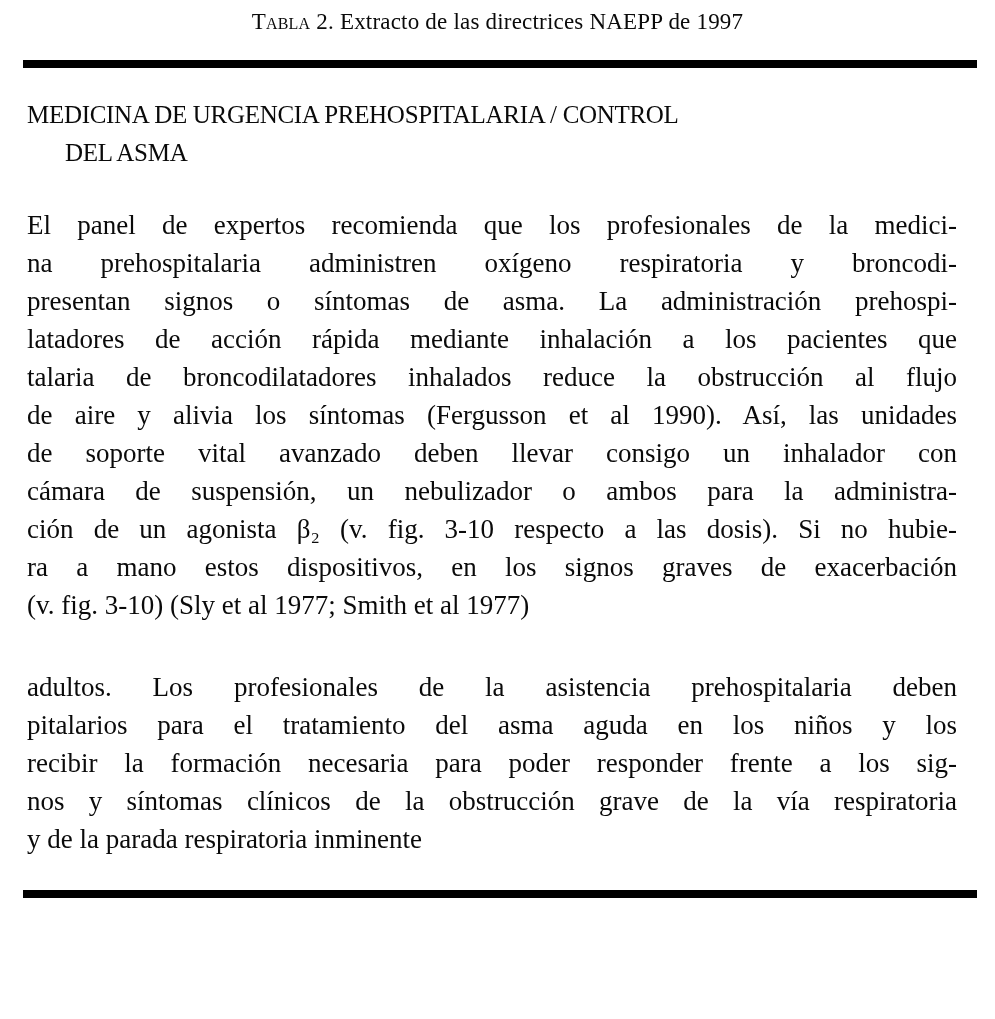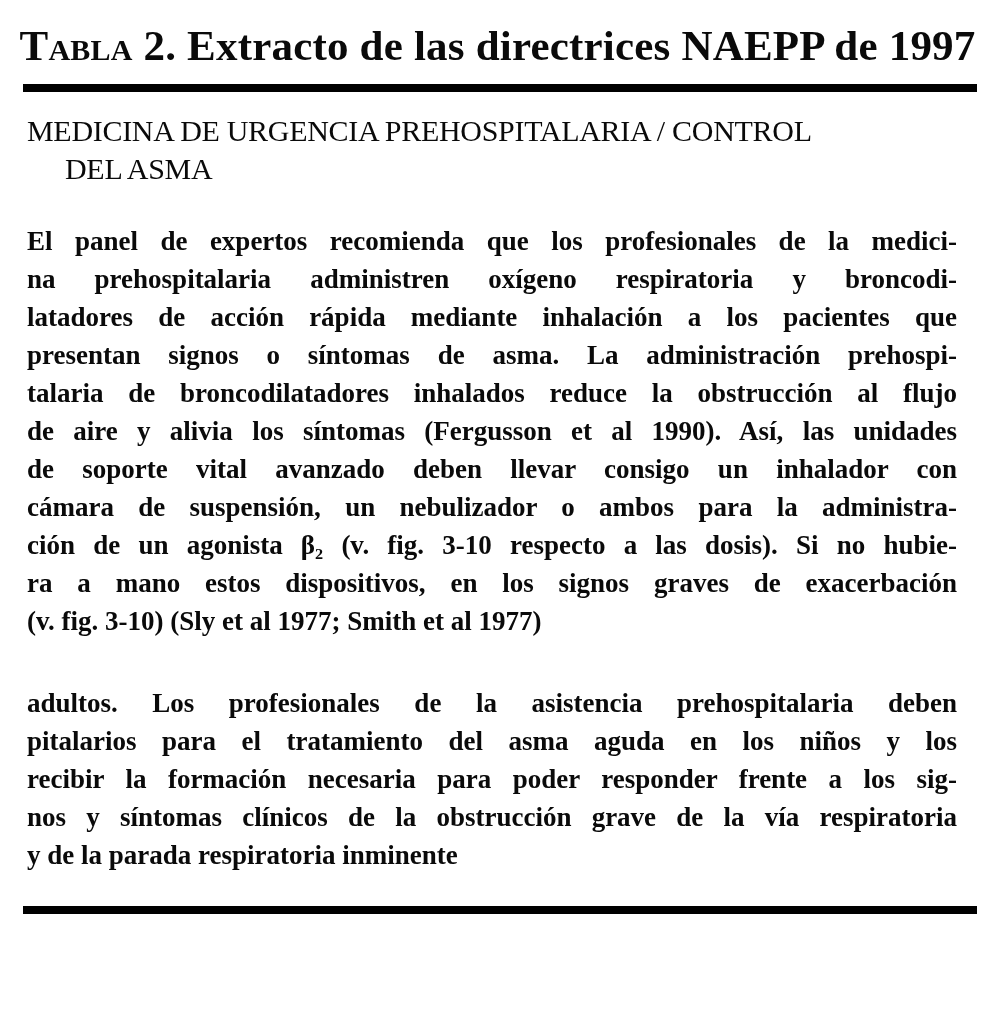--- a/index.html
+++ b/index.html
@@ -10,52 +10,51 @@
   .page {
     position: relative;
     width: 995px;
     height: 1019px;
     background: #ffffff;
     color: #0a0a0a;
     font-family: "Liberation Serif", "DejaVu Serif", serif;
     overflow: hidden;
   }
   .table-caption {
-    margin: 24px 10px 0 10px;
+    margin: 0 10px 0 10px;
     text-align: center;
-    font-size: 43px;
-    font-weight: bold;
+    font-size: 23px;
+    font-weight: normal;
     line-height: 44px;
     letter-spacing: 0.2px;
     white-space: nowrap;
   }
   .smallcaps {
     font-variant: small-caps;
   }
   .rule {
     height: 8px;
     background: #000000;
     margin-left: 23px;
     margin-right: 18px;
   }
   .rule-top { margin-top: 16px; }
   .rule-bottom { margin-top: 32px; }
   .section-heading {
-    margin: 20px 38px 0 27px;
-    font-size: 30px;
+    margin: 28px 38px 0 27px;
+    font-size: 25px;
     line-height: 38px;
     letter-spacing: -0.3px;
   }
   .section-heading .hline { padding-left: 38px; }
   .section-heading .hline:first-child { padding-left: 0; }
   .para {
     margin: 16px 38px 0 27px;
     font-size: 27px;
     line-height: 38px;
-    font-weight: bold;
   }
   .para-1 { margin-top: 34px; }
   .para-2 { margin-top: 44px; }
   .jline {
     text-align: justify;
     text-align-last: justify;
   }
   .para .jline:last-child {
     text-align-last: left;
   }
@@ -70,22 +69,22 @@
   <div class="rule rule-top"></div>
 
   <div class="section-heading">
     <div class="hline">MEDICINA DE URGENCIA PREHOSPITALARIA / CONTROL</div>
     <div class="hline">DEL ASMA</div>
   </div>
 
   <div class="para para-1">
     <div class="jline">El panel de expertos recomienda que los profesionales de la medici-</div>
     <div class="jline">na prehospitalaria administren oxígeno respiratoria y broncodi-</div>
+    <div class="jline">presentan signos o síntomas de asma. La administración prehospi-</div>
     <div class="jline">latadores de acción rápida mediante inhalación a los pacientes que</div>
-    <div class="jline">presentan signos o síntomas de asma. La administración prehospi-</div>
     <div class="jline">talaria de broncodilatadores inhalados reduce la obstrucción al flujo</div>
     <div class="jline">de aire y alivia los síntomas (Fergusson et al 1990). Así, las unidades</div>
     <div class="jline">de soporte vital avanzado deben llevar consigo un inhalador con</div>
     <div class="jline">cámara de suspensión, un nebulizador o ambos para la administra-</div>
     <div class="jline">ción de un agonista β₂ (v. fig. 3-10 respecto a las dosis). Si no hubie-</div>
     <div class="jline">ra a mano estos dispositivos, en los signos graves de exacerbación</div>
     <div class="jline">(v. fig. 3-10) (Sly et al 1977; Smith et al 1977)</div>
   </div>
 
   <div class="para para-2">

